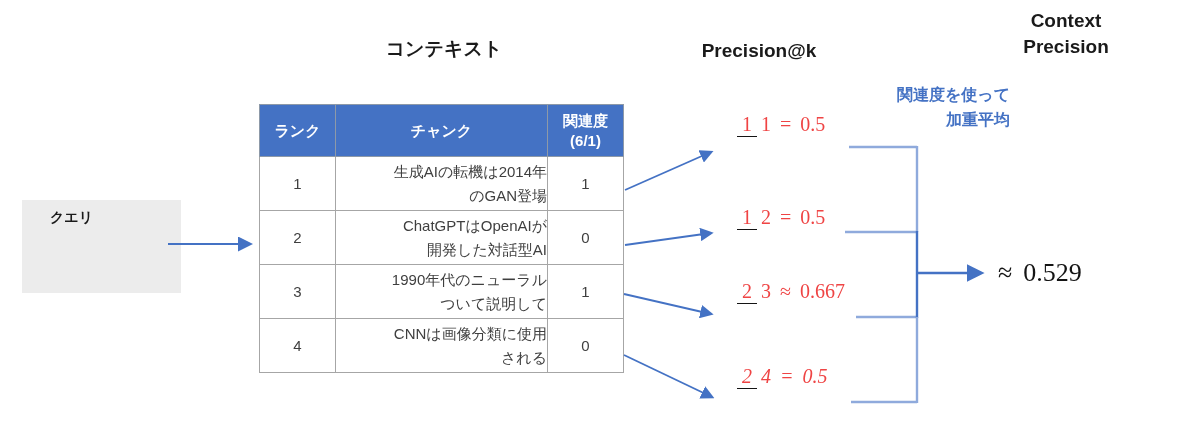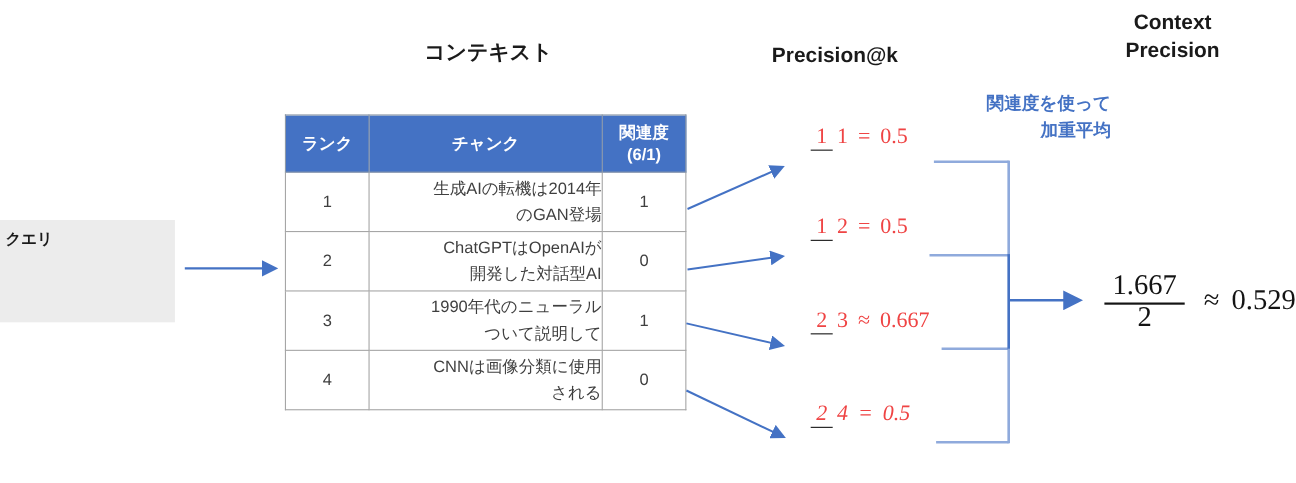--- a/index.html
+++ b/index.html
@@ -9,22 +9,22 @@
   }
   .title {
     position:absolute; font-weight:bold; color:#1a1a1a;
     font-size:19px; text-align:center; line-height:26px;
   }
   .t-context   { left:344px; top:36px;  width:200px; }
   .t-precision { left:659px; top:38px;  width:200px; }
   .t-cp        { left:966px; top:8px;   width:200px; }
 
   .query-box {
-    position:absolute; left:0; top:200px; width:159px; height:93px;
-    background:#ECECEC; box-sizing:border-box; padding:9px 6px 0 5px;
+    position:absolute; left:22px; top:200px; width:159px; height:93px;
+    background:#ECECEC; box-sizing:border-box; padding:9px 6px 0 28px;
   }
   .query-label { font-weight:bold; font-size:14px; color:#1a1a1a; margin-bottom:7px; }
   .query-text  { font-size:15px; color:#3F3F3F; line-height:25px; white-space:pre-line; }
 
   table.ctx {
     position:absolute; left:259px; top:104px; width:364px;
     border-collapse:collapse; table-layout:fixed;
   }
   table.ctx th {
     background:#4472C4; color:#ffffff; font-size:15px; font-weight:bold;
@@ -43,21 +43,21 @@
     position:absolute; left:830px; top:82px; width:180px; text-align:right;
     color:#4472C4; font-weight:bold; font-size:16px; line-height:25px;
     white-space:pre-line;
   }
 
   .pitem {
     position:absolute; left:737px; height:74px;
     display:flex; align-items:flex-start; gap:9px;
     font-family:"Liberation Serif", serif; color:#ef4444;
   }
-  .pi-0 { top:113px; } .pi-1 { top:195px; } .pi-2 { top:280px; } .pi-3 { top:365px;font-style:italic; }
+  .pi-0 { top:113px; } .pi-1 { top:206px; } .pi-2 { top:280px; } .pi-3 { top:365px;font-style:italic; }
   .mfrac { display:inline-block; text-align:center; }
   .mfrac .num { font-size:20px; line-height:23px; padding:0 5px 1px 5px; border-bottom:1.6px solid #141414; }
   .mfrac .den { font-size:20px; line-height:23px; padding-top:1px; }
   .mrel, .mval { font-size:20px; }
 
   .result {
     position:absolute; left:998px; top:241px; height:64px;
     display:flex; align-items:center; gap:11px;
     font-family:"Liberation Serif", serif; color:#141414;
   }
@@ -155,24 +155,20 @@
   <div class="pitem pi-3">
     <span class="mfrac">
       <span class="num">2</span>
       <span class="den">4</span>
     </span>
     <span class="mrel">=</span>
     <span class="mval">0.5</span>
   </div>
 
   <div class="result">
-    <span class="mfrac">
-      <span class="num">1.667</span>
-      <span class="den">2</span>
-    </span>
     <span class="mrel">≈</span>
     <span class="mval">0.529</span>
   </div>
 
   <svg class="overlay" width="1178" height="439" viewBox="0 0 1178 439">
     <defs>
       <marker id="ah" viewBox="0 0 10 10" refX="8" refY="5" markerWidth="7.5" markerHeight="7.5" orient="auto-start-reverse">
         <path d="M0,0 L10,5 L0,10 z" fill="#4472C4"></path>
       </marker>
     </defs>

